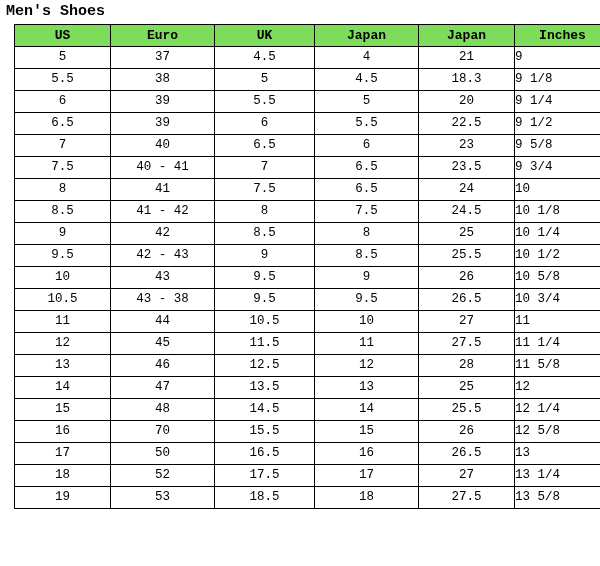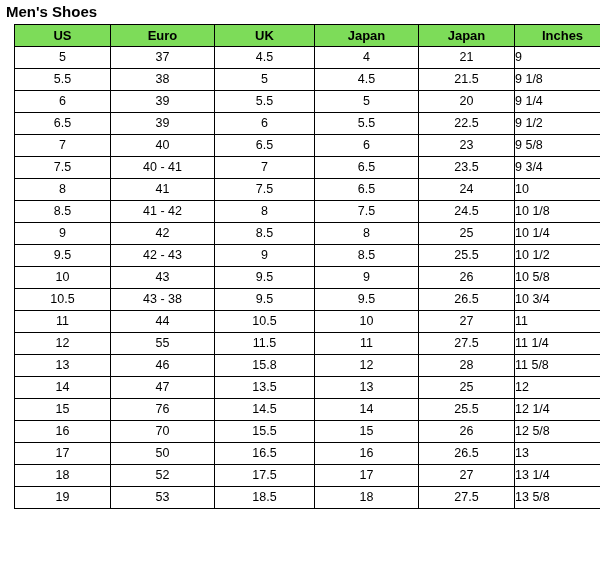--- a/index.html
+++ b/index.html
@@ -12,20 +12,21 @@
     height: 566px;
     font-family: "Liberation Sans", sans-serif;
     color: #000000;
     overflow: hidden;
   }
   .page {
     width: 600px;
     height: 566px;
     position: relative;
     box-sizing: border-box;
+    font-family: Liberation Mono, monospace;
   }
   .title {
     font-size: 15px;
     font-weight: bold;
     color: #000;
     padding: 4px 0 4px 6px;
     line-height: 16px;
   }
   table.size-table {
     border-collapse: collapse;
@@ -92,21 +93,21 @@
           <td class="center">4.5</td>
           <td class="center">4</td>
           <td class="center">21</td>
           <td class="left">9</td>
         </tr>
         <tr>
           <td class="center">5.5</td>
           <td class="center">38</td>
           <td class="center">5</td>
           <td class="center">4.5</td>
-          <td class="center">21.5</td>
+          <td class="center">18.3</td>
           <td class="left">9 1/8</td>
         </tr>
         <tr>
           <td class="center">6</td>
           <td class="center">39</td>
           <td class="center">5.5</td>
           <td class="center">5</td>
           <td class="center">20</td>
           <td class="left">9 1/4</td>
         </tr>
@@ -185,45 +186,45 @@
         <tr>
           <td class="center">11</td>
           <td class="center">44</td>
           <td class="center">10.5</td>
           <td class="center">10</td>
           <td class="center">27</td>
           <td class="left">11</td>
         </tr>
         <tr>
           <td class="center">12</td>
-          <td class="center">55</td>
+          <td class="center">45</td>
           <td class="center">11.5</td>
           <td class="center">11</td>
           <td class="center">27.5</td>
           <td class="left">11 1/4</td>
         </tr>
         <tr>
           <td class="center">13</td>
           <td class="center">46</td>
-          <td class="center">15.8</td>
+          <td class="center">12.5</td>
           <td class="center">12</td>
           <td class="center">28</td>
           <td class="left">11 5/8</td>
         </tr>
         <tr>
           <td class="center">14</td>
           <td class="center">47</td>
           <td class="center">13.5</td>
           <td class="center">13</td>
           <td class="center">25</td>
           <td class="left">12</td>
         </tr>
         <tr>
           <td class="center">15</td>
-          <td class="center">76</td>
+          <td class="center">48</td>
           <td class="center">14.5</td>
           <td class="center">14</td>
           <td class="center">25.5</td>
           <td class="left">12 1/4</td>
         </tr>
         <tr>
           <td class="center">16</td>
           <td class="center">70</td>
           <td class="center">15.5</td>
           <td class="center">15</td>

